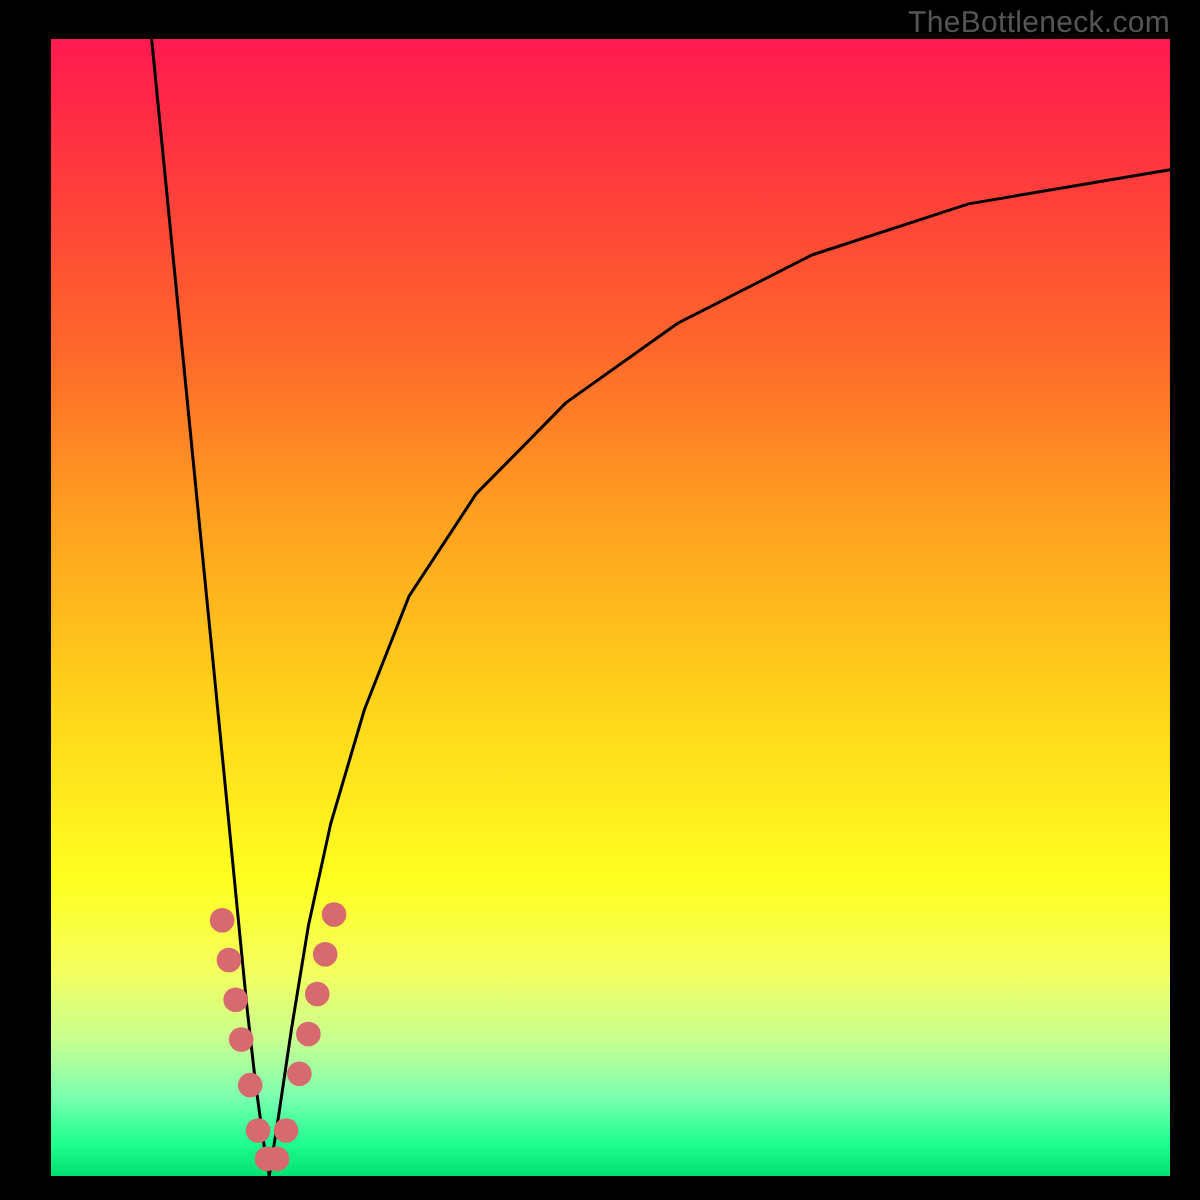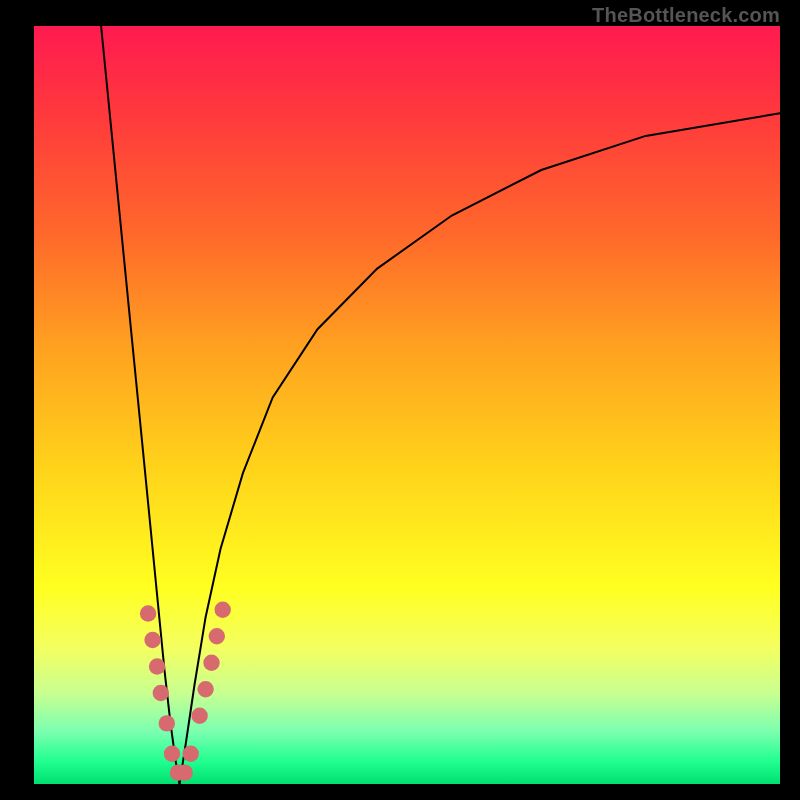--- a/index.html
+++ b/index.html
@@ -32,21 +32,21 @@
       #c8ff90 88%,
       #7dffb0 93%,
       #20ff90 97%,
       #00e070 100%
     );
   }
   .watermark {
     position: absolute;
     color: #555;
     font-size: 20px;
-    font-weight: 700;
+    font-weight: 400;
     letter-spacing: 0.2px;
   }
   svg.curves {
     position: absolute;
     left: 0;
     top: 0;
   }
 </style>
 </head>
 <body>

